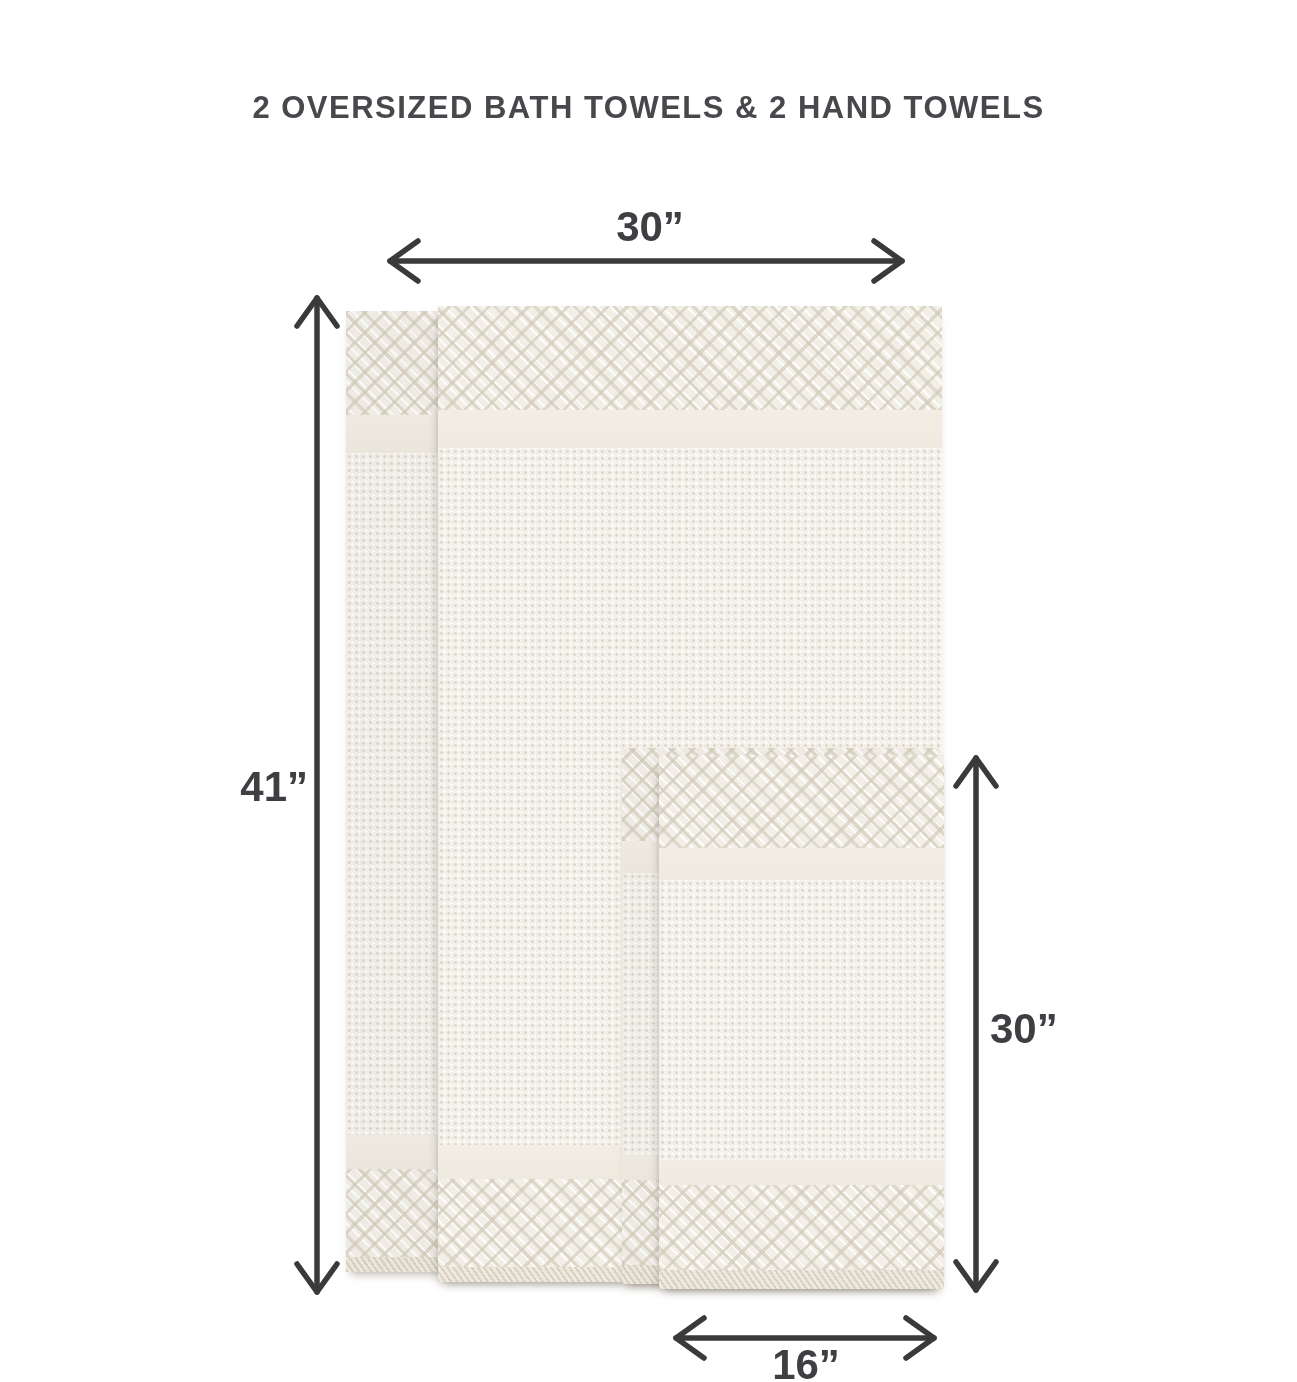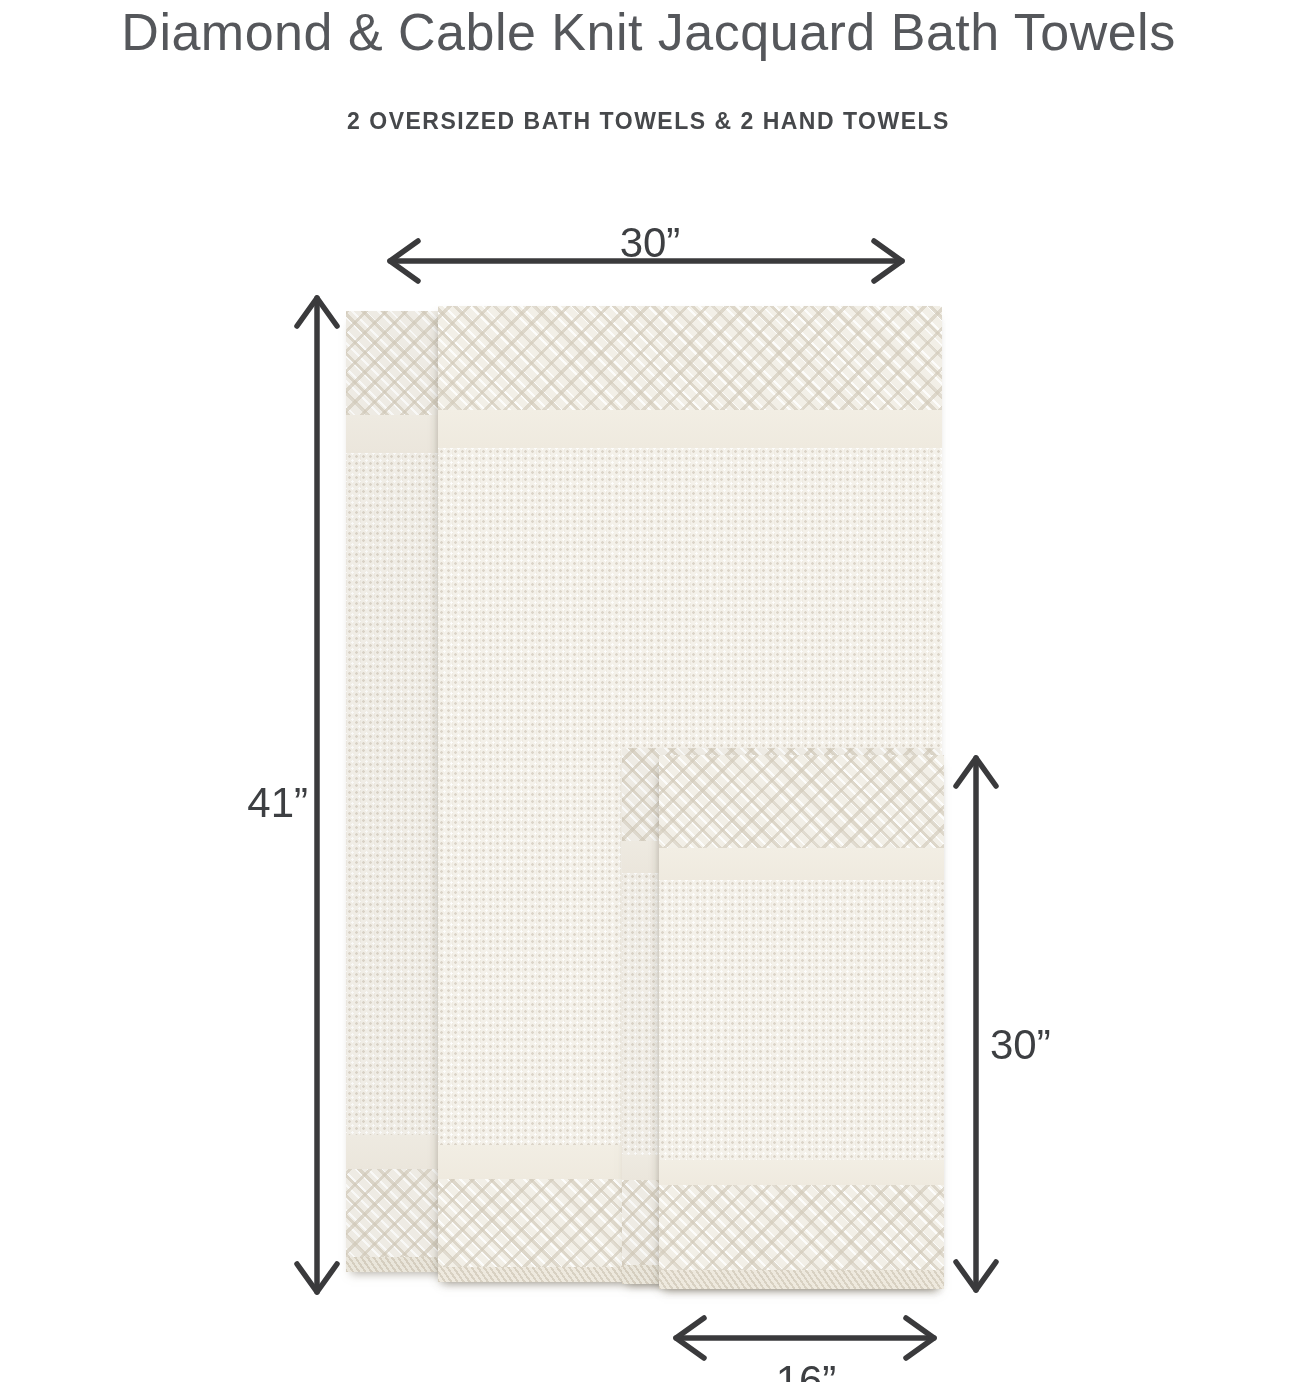--- a/index.html
+++ b/index.html
@@ -7,27 +7,27 @@
     position:relative;width:1297px;height:1382px;overflow:hidden;
     background:#ffffff;font-family:"Liberation Sans",sans-serif;
   }
   
   .title{
     position:absolute;left:0;right:0;top:2px;text-align:center;
     font-size:52px;font-weight:400;letter-spacing:.5px;color:#55575b;
     white-space:nowrap;
   }
   .subtitle{
-    position:absolute;left:0;right:0;top:108px;text-align:center;
-    font-size:23px;font-weight:700;letter-spacing:1.5px;color:#46484b;
+    position:absolute;left:0;right:0;top:90px;text-align:center;
+    font-size:31px;font-weight:700;letter-spacing:1.5px;color:#46484b;
     white-space:nowrap;
   }
   .dim-label{
-    position:absolute;font-size:42px;font-weight:400;color:#3d3f42;
-    line-height:1;white-space:nowrap;margin-top:16px;
+    position:absolute;font-size:42px;font-weight:700;color:#3d3f42;
+    line-height:1;white-space:nowrap;
   }
   
   .towel{
     position:absolute;display:flex;flex-direction:column;
     background:#f3f0e9;border-radius:3px;
     box-shadow:0 7px 9px -5px rgba(125,117,100,.55);
   }
   .towel.front{box-shadow:-5px 4px 9px -5px rgba(110,103,88,.35),0 7px 9px -5px rgba(125,117,100,.55);}
   .sec{width:100%;}
   .sec.diamond{
@@ -60,21 +60,20 @@
   .towel.back{filter:brightness(.985);}
   
   .arrow{position:absolute;}
   .arrow path,.arrow line{stroke:#3a3a3c;stroke-width:5.5;fill:none;stroke-linecap:round;stroke-linejoin:round;}
 </style>
 </head>
 <body>
 
 <div class="canvas">
 
-  <div class="title">Diamond &amp; Cable Knit Jacquard Bath Towels</div>
   <div class="subtitle">2 OVERSIZED BATH TOWELS &amp; 2 HAND TOWELS</div>
 
   <div class="towel bath back" style="left:346px;top:311px;width:592px;height:961px;">
     <div class="sec diamond d-top"></div>
     <div class="sec band b-top"></div>
     <div class="sec waffle"></div>
     <div class="sec band b-bot"></div>
     <div class="sec diamond d-bot"></div>
     <div class="sec hem"></div>
   </div>

